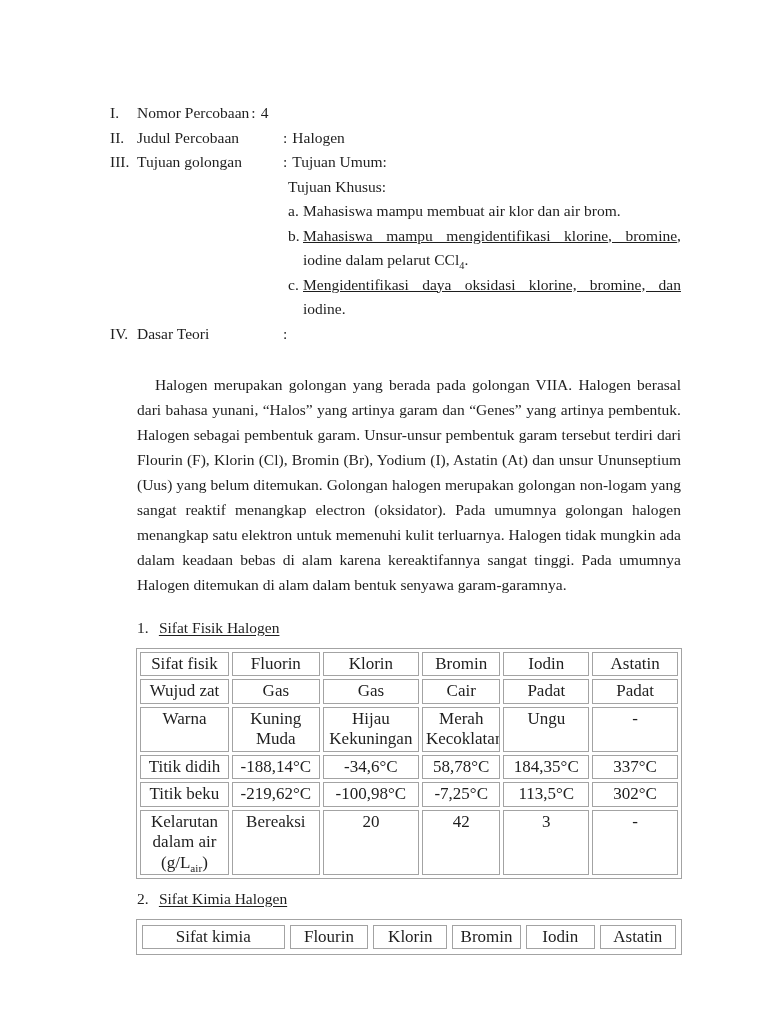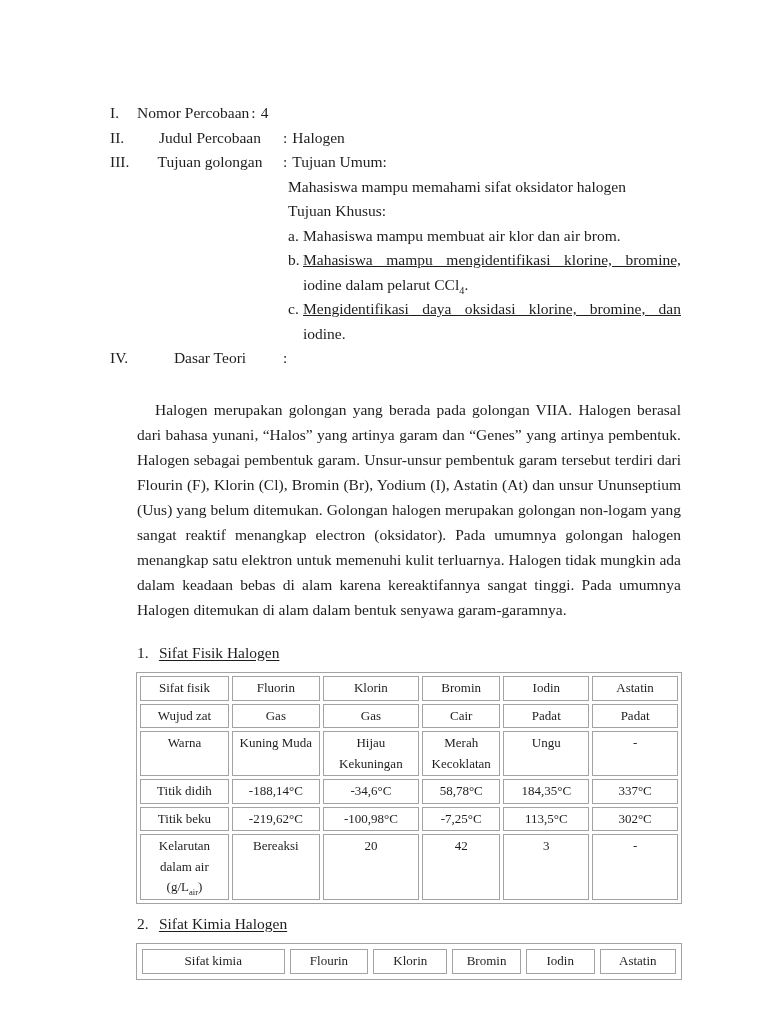--- a/index.html
+++ b/index.html
@@ -11,21 +11,21 @@
   .page {
     box-sizing: border-box;
     width: 768px; height: 1024px;
     padding: 101px 87px 0 110px;
     font-size: 15.5px;
     line-height: 24.5px;
   }
   
   .rrow { display: flex; }
   .rnum   { flex: 0 0 27px; }
-  .rlabel { flex: 0 0 146px; text-align: center; }
+  .rlabel { flex: 0 0 146px; }
   .rlabel.auto { flex: 0 0 auto; }
   .rcolon { flex: 0 0 auto; margin-left: 2px; }
   .rrow .tabbed-colon { margin-left: 0; }
   .rval   { margin-left: 5px; }
   
   .tujuan { margin-left: 178px; }
   .point { display: flex; }
   .pmark { flex: 0 0 15px; }
   .ptext { flex: 1 1 auto; }
   .jline { display: block; text-align: justify; text-align-last: justify; text-decoration: underline; }
@@ -53,21 +53,21 @@
     table-layout: fixed;
     border: 1px solid #a3a3a3;
   }
   .tbl1 { border-spacing: 3px; }
   .tbl2 { border-spacing: 5px; }
   .tbl td {
     border: 1px solid #a3a3a3;
     text-align: center;
     vertical-align: top;
     padding: 1px 3px;
-    font-size: 13px;
+    font-size: 17px;
     line-height: 20.5px;
     overflow: hidden;
   }
 </style>
 </head>
 <body>
 
 <div class="page">
 
   <div class="rrow">
@@ -85,21 +85,20 @@
   </div>
 
   <div class="rrow">
     <span class="rnum">III.</span>
     <span class="rlabel">Tujuan golongan</span>
     <span class="rcolon tabbed-colon">:</span>
     <span class="rval">Tujuan Umum:</span>
   </div>
 
   <div class="tujuan">
-    <div class="tline">Mahasiswa mampu memahami sifat oksidator halogen</div>
     <div class="tline">Tujuan Khusus:</div>
 
     <div class="point">
       <span class="pmark">a.</span>
       <span class="ptext">Mahasiswa mampu membuat air klor dan air brom.</span>
     </div>
 
     <div class="point">
       <span class="pmark">b.</span>
       <span class="ptext">

